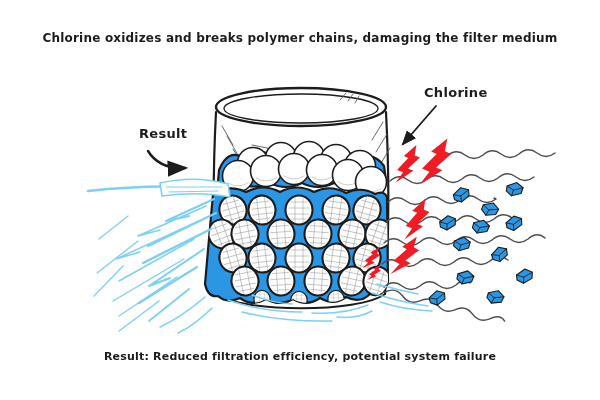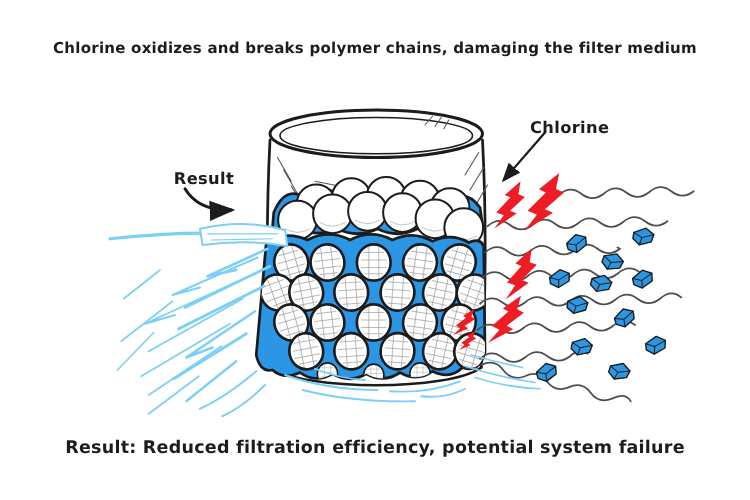--- a/index.html
+++ b/index.html
@@ -1,22 +1,22 @@
 <!DOCTYPE html>
 <html style="--ink: #1c1c1c; --filter_blue: #2b96e4; --water_blue: #7dd0f5; --chlorine_red: #ee1c24; --squiggle_gray: #4d4d4d; --glass_hatch_gray: #5a5a5a; --background: #ffffff;"><head>
 <meta charset="utf-8">
 <style>
   html,body{margin:0;padding:0;background:#fff;}
   #stage{position:relative;width:600px;height:400px;background:var(--background,#fff);overflow:hidden;
          font-family:"DejaVu Sans","Liberation Sans",sans-serif;}
   #art{position:absolute;left:0;top:0;}
   .caption{position:absolute;left:0;width:600px;text-align:center;color:var(--ink);font-weight:bold;}
   #title{top:31px;font-size:12px;letter-spacing:.2px;}
-  #result{top:350px;font-size:14px;letter-spacing:.2px;}
-  .anno-label{position:absolute;color:var(--ink);font-weight:bold;font-size:13px;letter-spacing:.3px;margin-top:10px;}
+  #result{top:350px;font-size:11px;letter-spacing:.2px;}
+  .anno-label{position:absolute;color:var(--ink);font-weight:bold;font-size:13px;letter-spacing:.3px;}
   #water-label{left:139px;top:126px;}
   #chlorine-label{left:424px;top:85px;}
   svg *{stroke-linecap:round;stroke-linejoin:round;}
 </style>
 </head>
 <body>
 
 <div id="stage">
 
   <svg id="art" width="600" height="400" viewBox="0 0 600 400">

